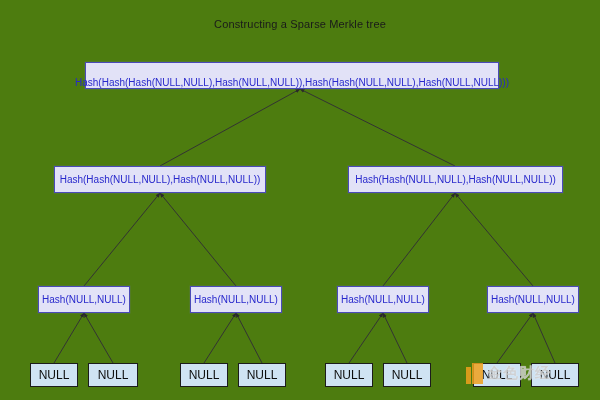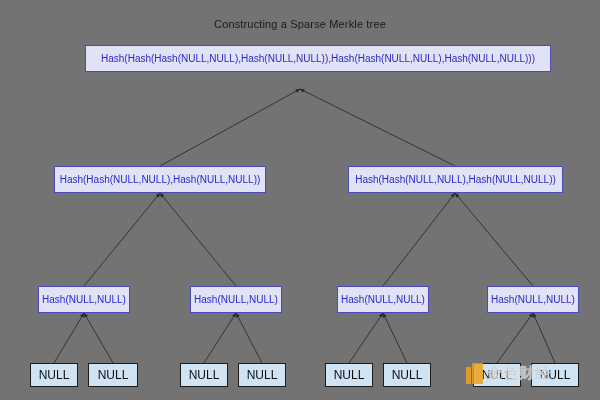--- a/index.html
+++ b/index.html
@@ -4,21 +4,21 @@
 <style>
   html, body {
     margin: 0;
     padding: 0;
     background: #ffffff;
   }
   #canvas {
     position: relative;
     width: 600px;
     height: 400px;
-    background: #737373;
+    background: #4d7c0f;
     overflow: hidden;
     font-family: "Liberation Sans", sans-serif;
   }
   #edges {
     position: absolute;
     left: 0;
     top: 0;
     width: 600px;
     height: 400px;
     pointer-events: none;
@@ -131,21 +131,21 @@
         <line x1="204" y1="363" x2="236" y2="313" marker-end="url(#arrowup)"></line>
         <line x1="262" y1="363" x2="236" y2="313" marker-end="url(#arrowup)"></line>
         <line x1="349" y1="363" x2="383" y2="313" marker-end="url(#arrowup)"></line>
         <line x1="407" y1="363" x2="383" y2="313" marker-end="url(#arrowup)"></line>
         <line x1="497" y1="363" x2="533" y2="313" marker-end="url(#arrowup)"></line>
         <line x1="555" y1="363" x2="533" y2="313" marker-end="url(#arrowup)"></line>
       </g>
   </svg>
 
   <div id="node-layer">
-      <div class="node hash" style="left: 85px; top: 45px; width: 466px;">
+      <div class="node hash" style="left: 85px; top: 62px; width: 414px; align-items: flex-end;">
         <span>Hash(Hash(Hash(NULL,NULL),Hash(NULL,NULL)),Hash(Hash(NULL,NULL),Hash(NULL,NULL)))</span>
       </div>
       <div class="node hash" style="left: 54px; top: 166px; width: 212px;">
         <span>Hash(Hash(NULL,NULL),Hash(NULL,NULL))</span>
       </div>
       <div class="node hash" style="left: 348px; top: 166px; width: 215px;">
         <span>Hash(Hash(NULL,NULL),Hash(NULL,NULL))</span>
       </div>
       <div class="node hash" style="left: 38px; top: 286px; width: 92px;">
         <span>Hash(NULL,NULL)</span>

